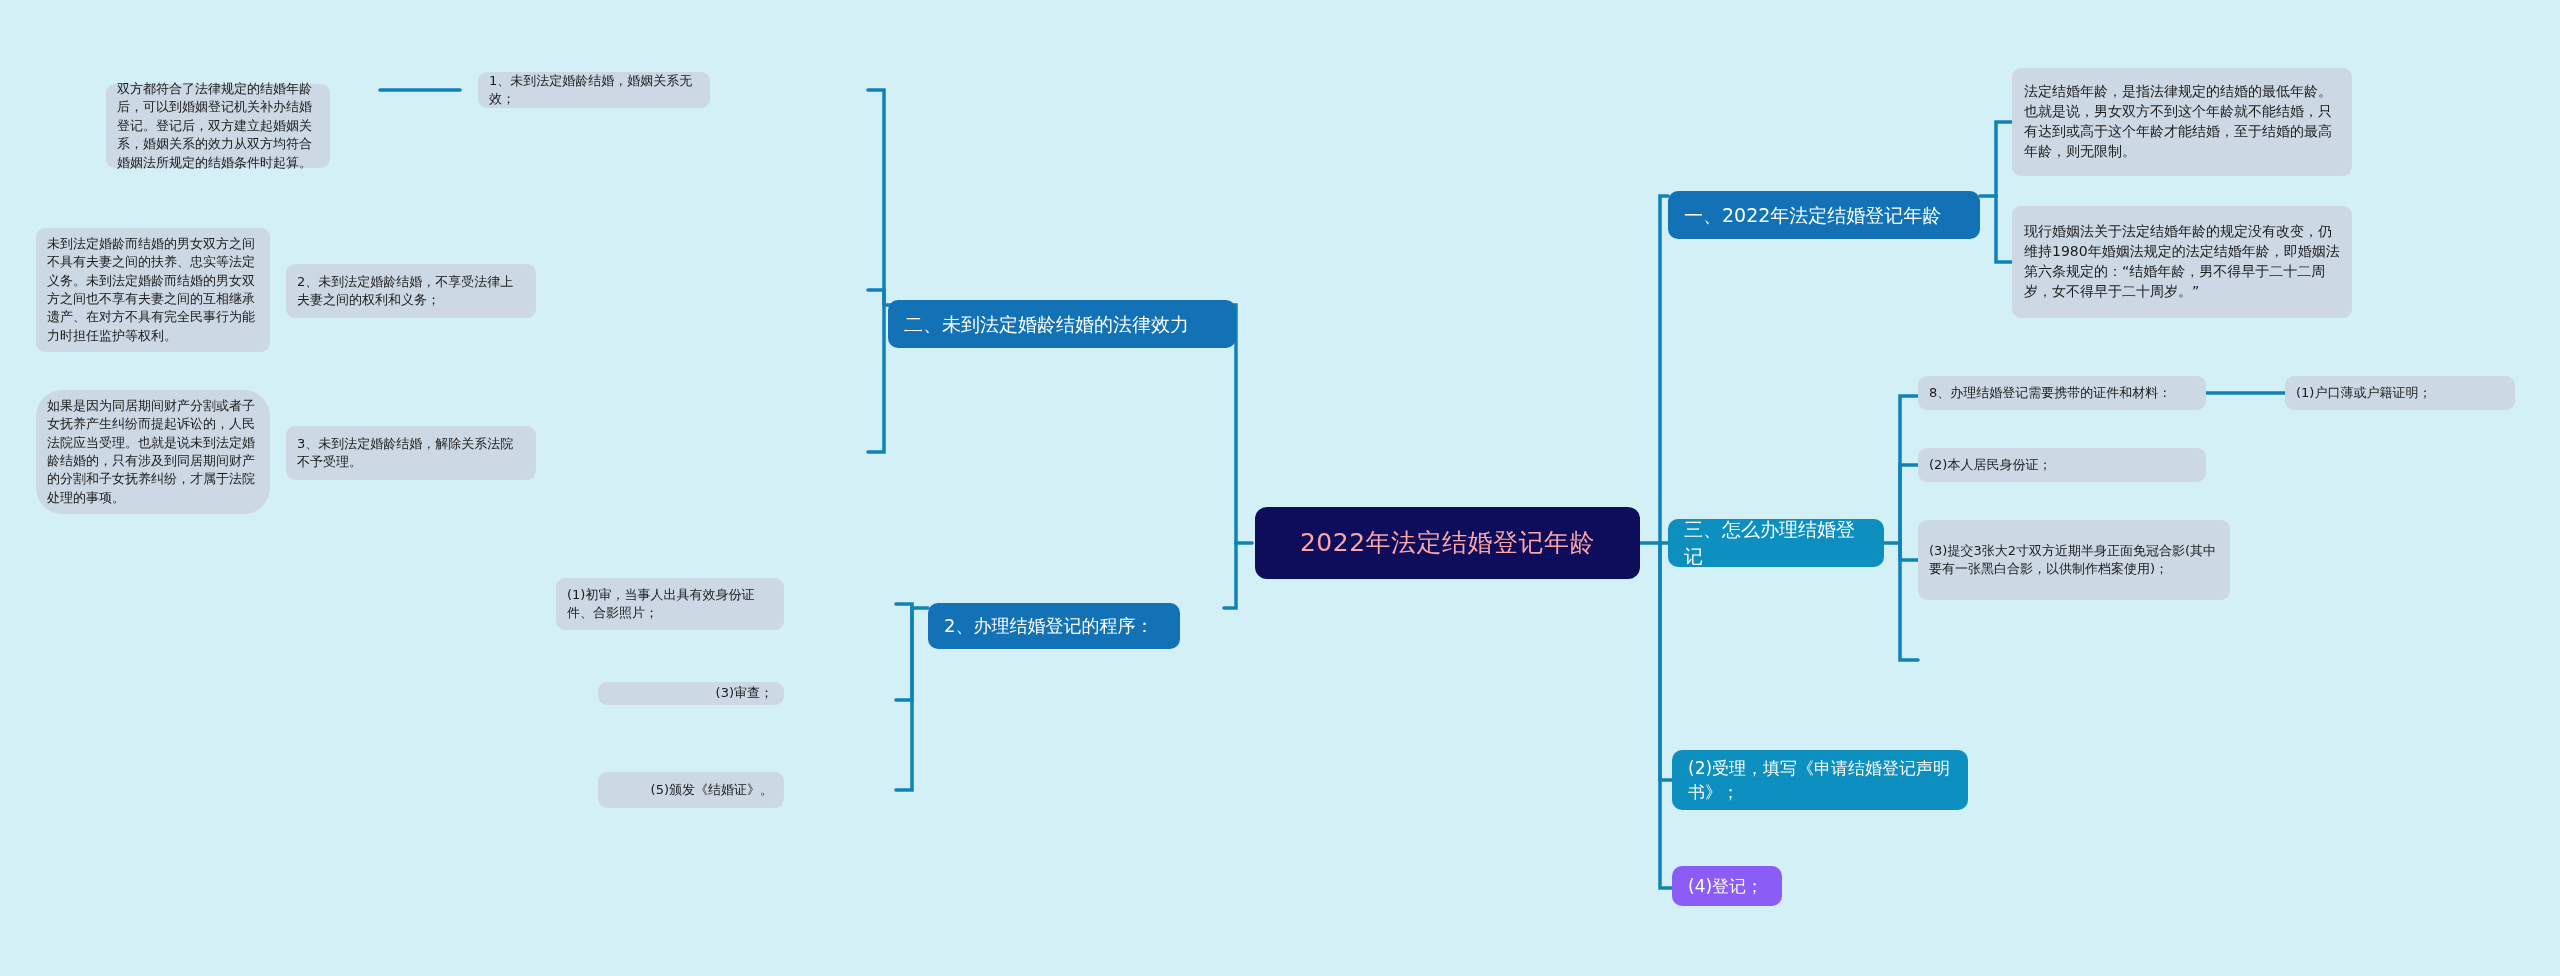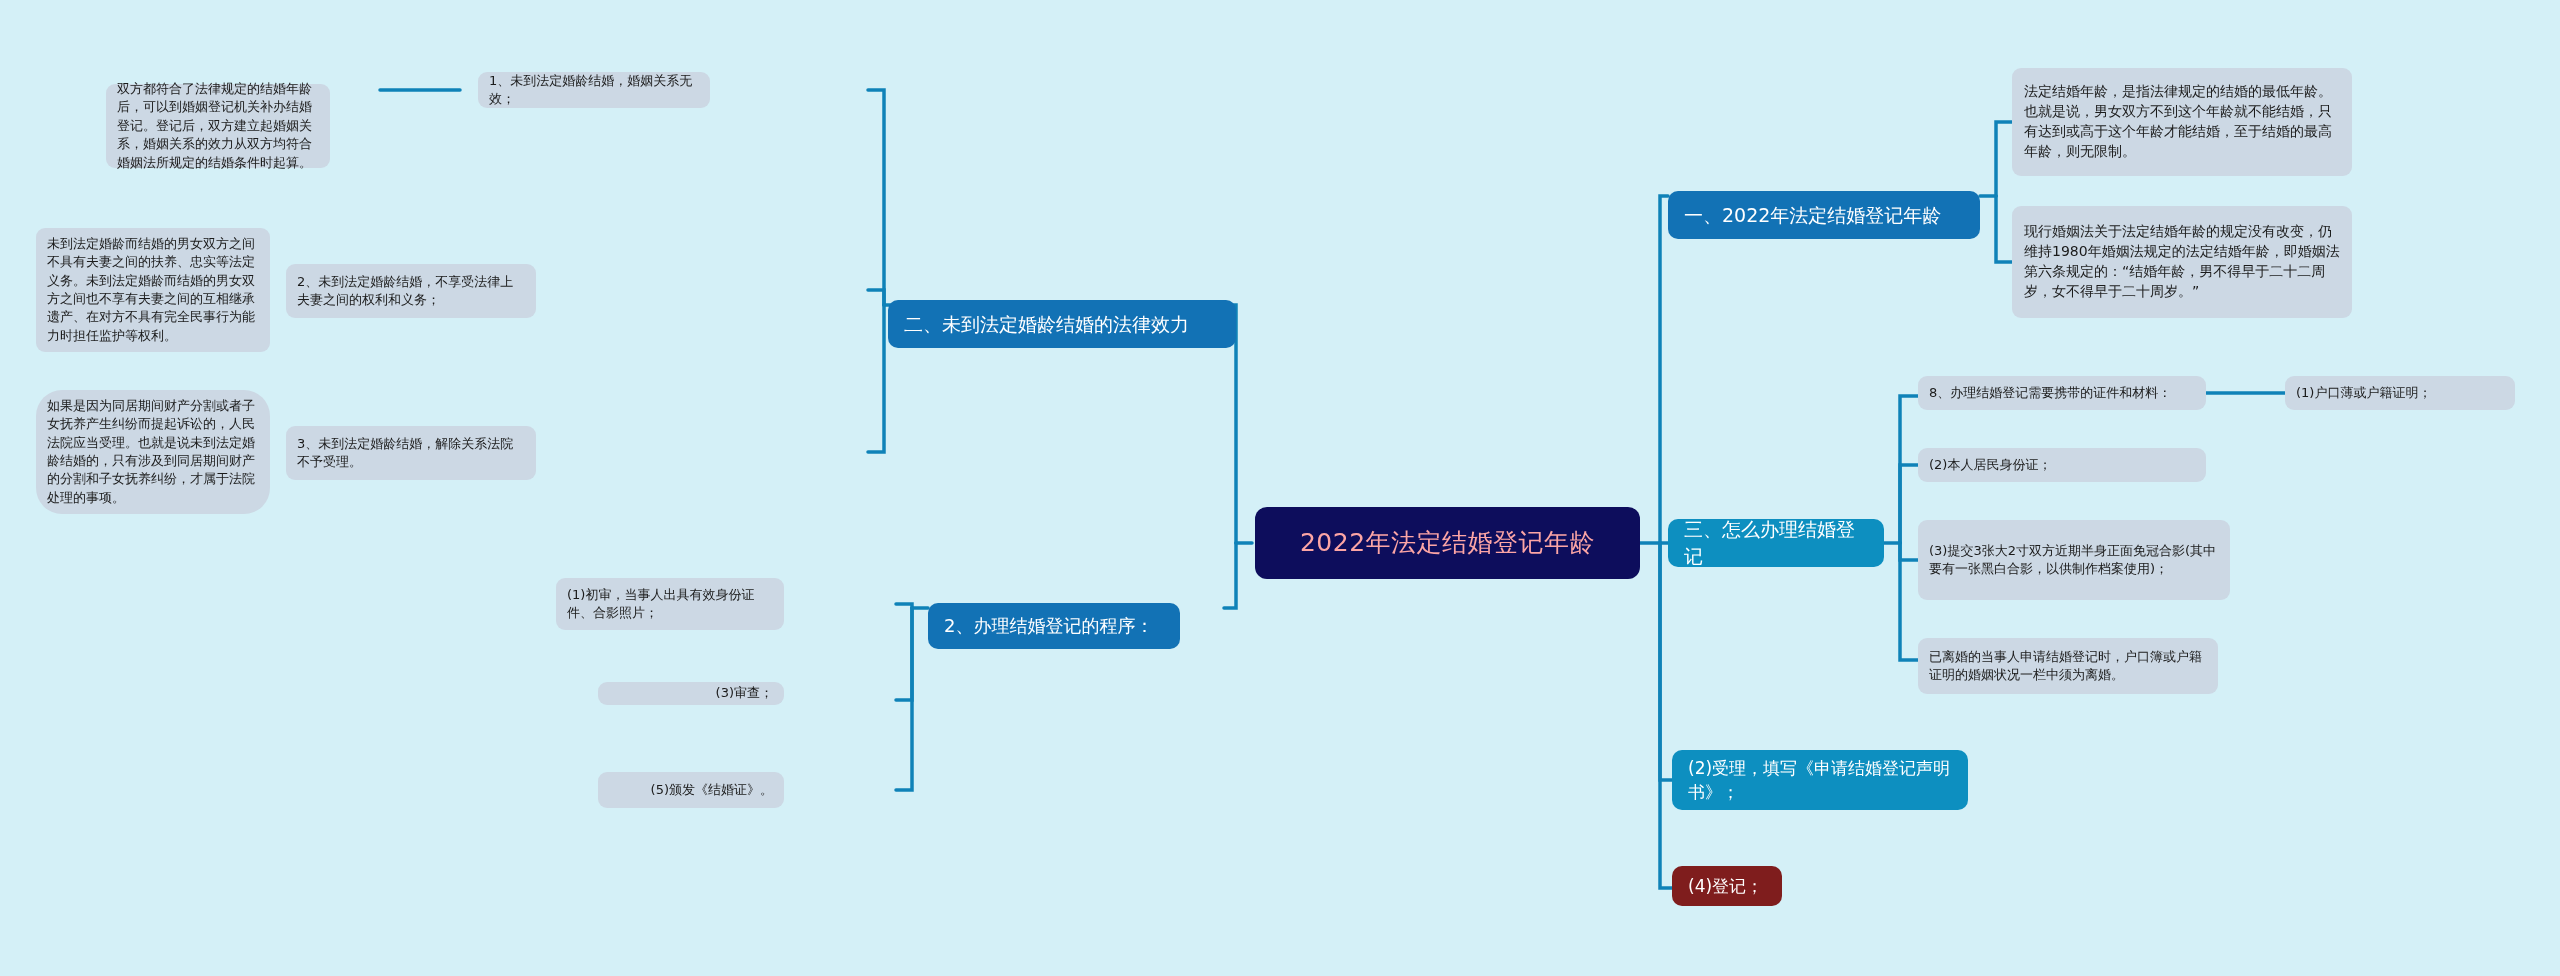--- a/index.html
+++ b/index.html
@@ -58,21 +58,21 @@
   }
   
   .n-b2 {
     background: #0d8fc0;
     color: #ffffff;
     font-size: 19px;
     padding: 9px 16px;
     border-radius: 10px;
   }
   .n-b3 {
-    background: #7f1d1d;
+    background: #8b5cf6;
     color: #ffffff;
     font-size: 19px;
     padding: 9px 16px;
     border-radius: 10px;
   }
   
   .n-leaf {
     background: #ccd8e4;
     color: #1b1b1b;
     font-size: 14px;
@@ -167,23 +167,20 @@
   </div>
 
   <div class="node n-leaf-sm al-l" style="left:1918px; top:448px; width:288px; height:34px;">
     <span>(2)本人居民身份证；</span>
   </div>
 
   <div class="node n-leaf-sm al-l" style="left:1918px; top:520px; width:312px; height:80px;">
     <span>(3)提交3张大2寸双方近期半身正面免冠合影(其中要有一张黑白合影，以供制作档案使用)；</span>
   </div>
 
-  <div class="node n-leaf-sm al-l" style="left:1918px; top:638px; width:300px; height:56px;">
-    <span>已离婚的当事人申请结婚登记时，户口簿或户籍证明的婚姻状况一栏中须为离婚。</span>
-  </div>
 
   <div class="node n-b2 al-l" style="left:1672px; top:750px; width:296px; height:60px; font-size:17px;">
     <span>(2)受理，填写《申请结婚登记声明书》；</span>
   </div>
 
   <div class="node n-b3 al-l" style="left:1672px; top:866px; width:110px; height:40px; font-size:17px;">
     <span>(4)登记；</span>
   </div>
 
   <div class="node n-b1 al-l" style="left:888px; top:281px; width:348px; height:48px;">

